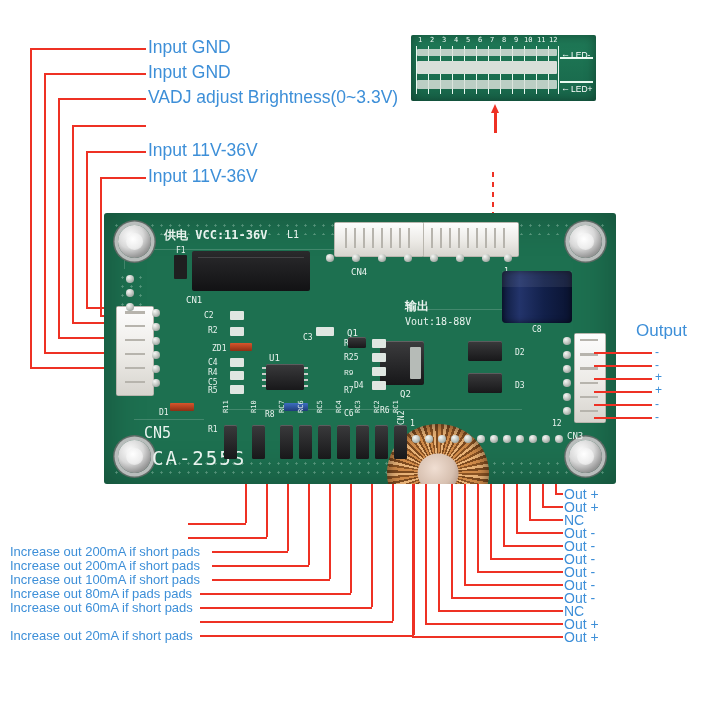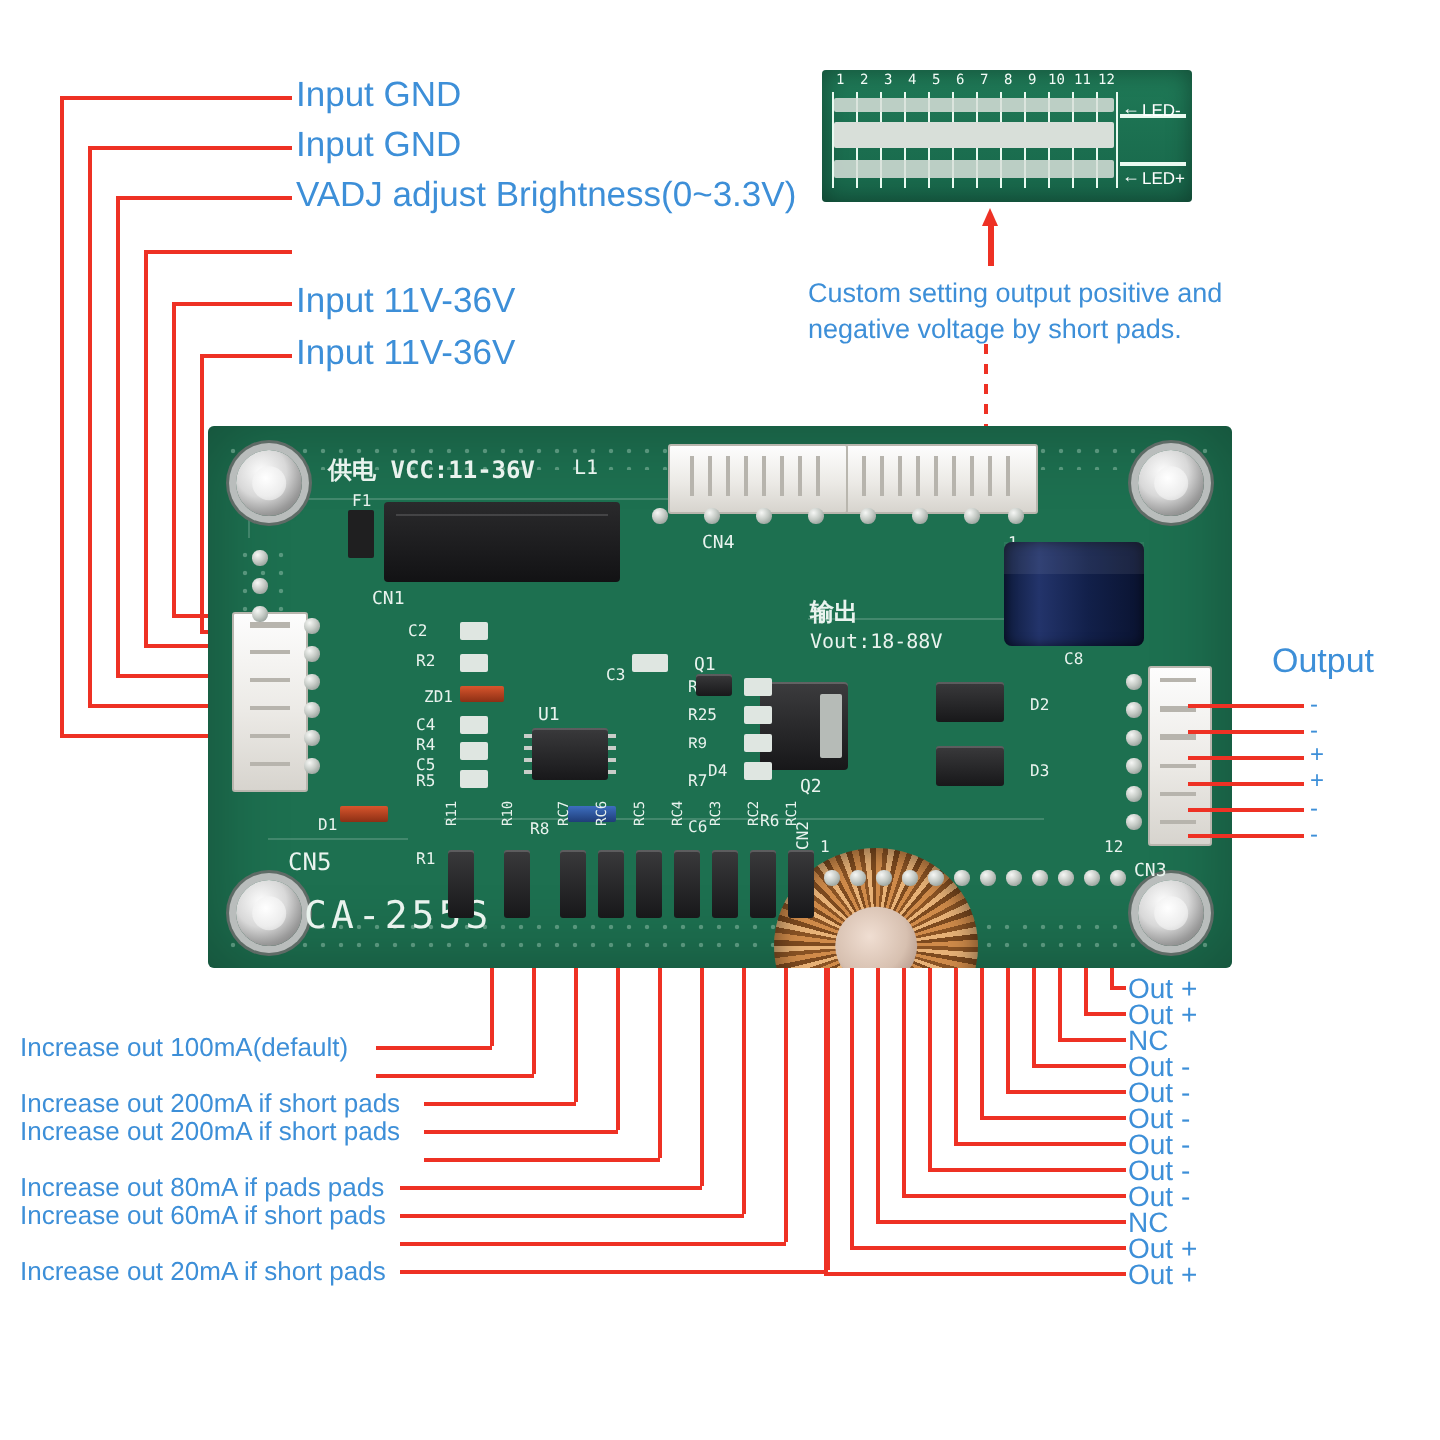--- a/index.html
+++ b/index.html
@@ -196,21 +196,20 @@
     <div class="ledlbl" style="left:160px;top:49px;">LED+</div>
   </div>
 
   <div class="uparrow" style="left:491px;top:104px;">
     <div class="head"></div>
       <div class="shaft"></div>
   </div>
 
   <div class="dashv" style="left:492px;top:172px;height:48px;"></div>
 
-  <div class="lbl lbl-note" style="left:404px;top:138px;">Custom setting output positive and negative voltage by short pads.</div>
 
   <div id="board">
     <div class="vias" style="left:8px;top:8px;width:496px;height:14px;"></div>
     <div class="vias" style="left:8px;top:246px;width:496px;height:16px;"></div>
     <div class="vias" style="left:14px;top:60px;width:26px;height:55px;"></div>
 
     <div class="trace" style="left:20px;top:36px;width:230px;height:1.3px;"></div>
     <div class="trace" style="left:20px;top:36px;width:1.3px;height:20px;"></div>
     <div class="trace" style="left:300px;top:96px;width:118px;height:1.3px;"></div>
     <div class="trace" style="left:118px;top:196px;width:300px;height:1.3px;"></div>
@@ -229,21 +228,21 @@
         <i></i>
       </div>
 
     <div class="silk" style="left:60px;top:14px;font-size:12px;font-weight:bold;">供电 VCC:11-36V</div>
     <div class="silk" style="left:183px;top:16px;font-size:10px;">L1</div>
     <div class="silk" style="left:72px;top:33px;font-size:8px;">F1</div>
     <div class="silk" style="left:301px;top:85px;font-size:12px;font-weight:bold;">输出</div>
     <div class="silk" style="left:301px;top:103px;font-size:10px;">Vout:18-88V</div>
     <div class="silk" style="left:48px;top:234px;font-size:19px;letter-spacing:2px;">CA-255S</div>
     <div class="silk" style="left:82px;top:82px;font-size:9px;">CN1</div>
-    <div class="silk" style="left:40px;top:211px;font-size:12px;">CN5</div>
+    <div class="silk" style="left:40px;top:211px;font-size:15px;">CN5</div>
     <div class="silk" style="left:247px;top:54px;font-size:9px;">CN4</div>
     <div class="silk" style="left:463px;top:218px;font-size:9px;">CN3</div>
     <div class="silk" style="left:293px;top:212px;font-size:8px;transform:rotate(-90deg);transform-origin:0 0;">CN2</div>
     <div class="silk" style="left:400px;top:54px;font-size:8px;">1</div>
     <div class="silk" style="left:110px;top:54px;font-size:8px;">12</div>
     <div class="silk" style="left:306px;top:206px;font-size:8px;">1</div>
     <div class="silk" style="left:448px;top:206px;font-size:8px;">12</div>
 
     <div class="silk" style="left:165px;top:140px;font-size:9px;">U1</div>
     <div class="silk" style="left:243px;top:115px;font-size:9px;">Q1</div>
@@ -436,23 +435,23 @@
   <div class="ln lh" style="left:594px;top:404px;width:58px;"></div>
   <div class="ln lh" style="left:594px;top:417px;width:58px;"></div>
 
   <div class="plusminus" style="left:655px;top:345px;">-</div>
   <div class="plusminus" style="left:655px;top:358px;">-</div>
   <div class="plusminus" style="left:655px;top:370px;">+</div>
   <div class="plusminus" style="left:655px;top:383px;">+</div>
   <div class="plusminus" style="left:655px;top:397px;">-</div>
   <div class="plusminus" style="left:655px;top:410px;">-</div>
 
-  <div class="lbl lbl-bot" style="left:10px;top:517px;">Increase out 100mA(default)</div>
   <div class="lbl lbl-bot" style="left:10px;top:545px;">Increase out 200mA if short pads</div>
   <div class="lbl lbl-bot" style="left:10px;top:559px;">Increase out 200mA if short pads</div>
+  <div class="lbl lbl-bot" style="left:10px;top:573px;">Increase out 100mA if short pads</div>
   <div class="lbl lbl-bot" style="left:10px;top:587px;">Increase out 80mA if pads pads</div>
   <div class="lbl lbl-bot" style="left:10px;top:601px;">Increase out 60mA if short pads</div>
   <div class="lbl lbl-bot" style="left:10px;top:629px;">Increase out 20mA if short pads</div>
 
   <div class="ln lv" style="left:245px;top:484px;height:39px;"></div>
   <div class="ln lh" style="left:188px;top:523px;width:58px;"></div>
   <div class="ln lv" style="left:188px;top:523px;height:0px;"></div>
 
   <div class="ln lv" style="left:266px;top:484px;height:53px;"></div>
   <div class="ln lh" style="left:188px;top:537px;width:79px;"></div>

